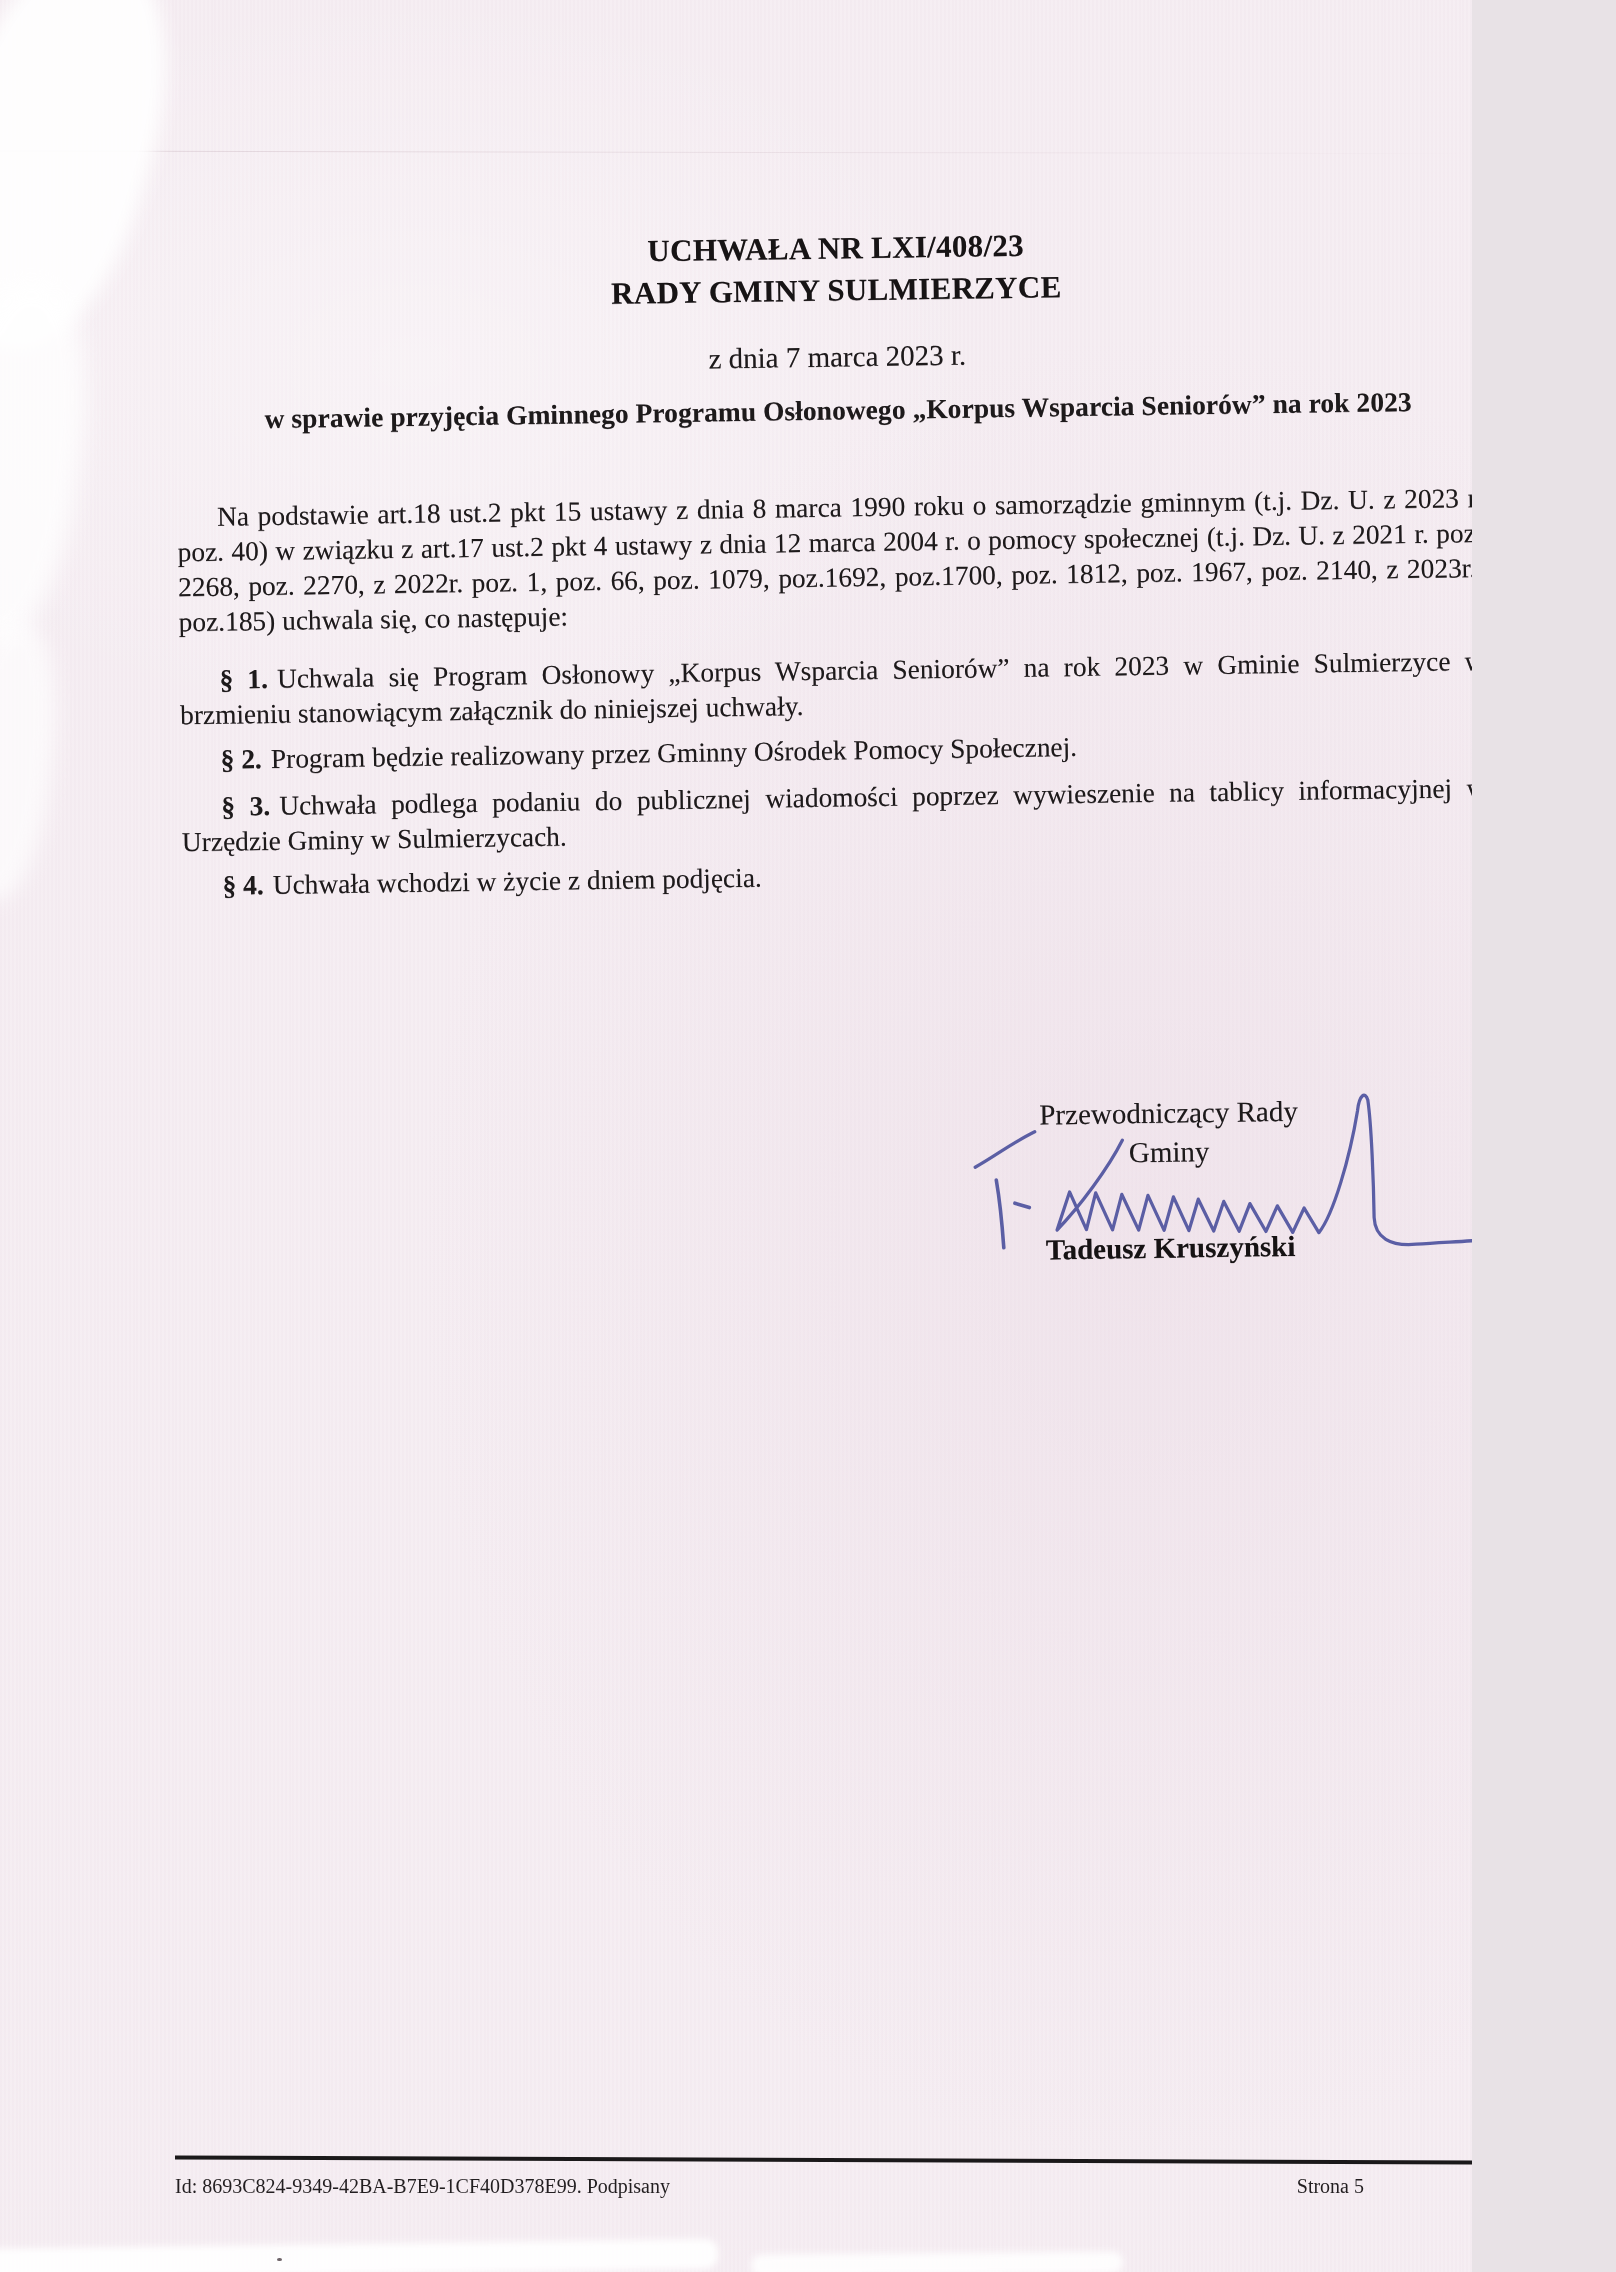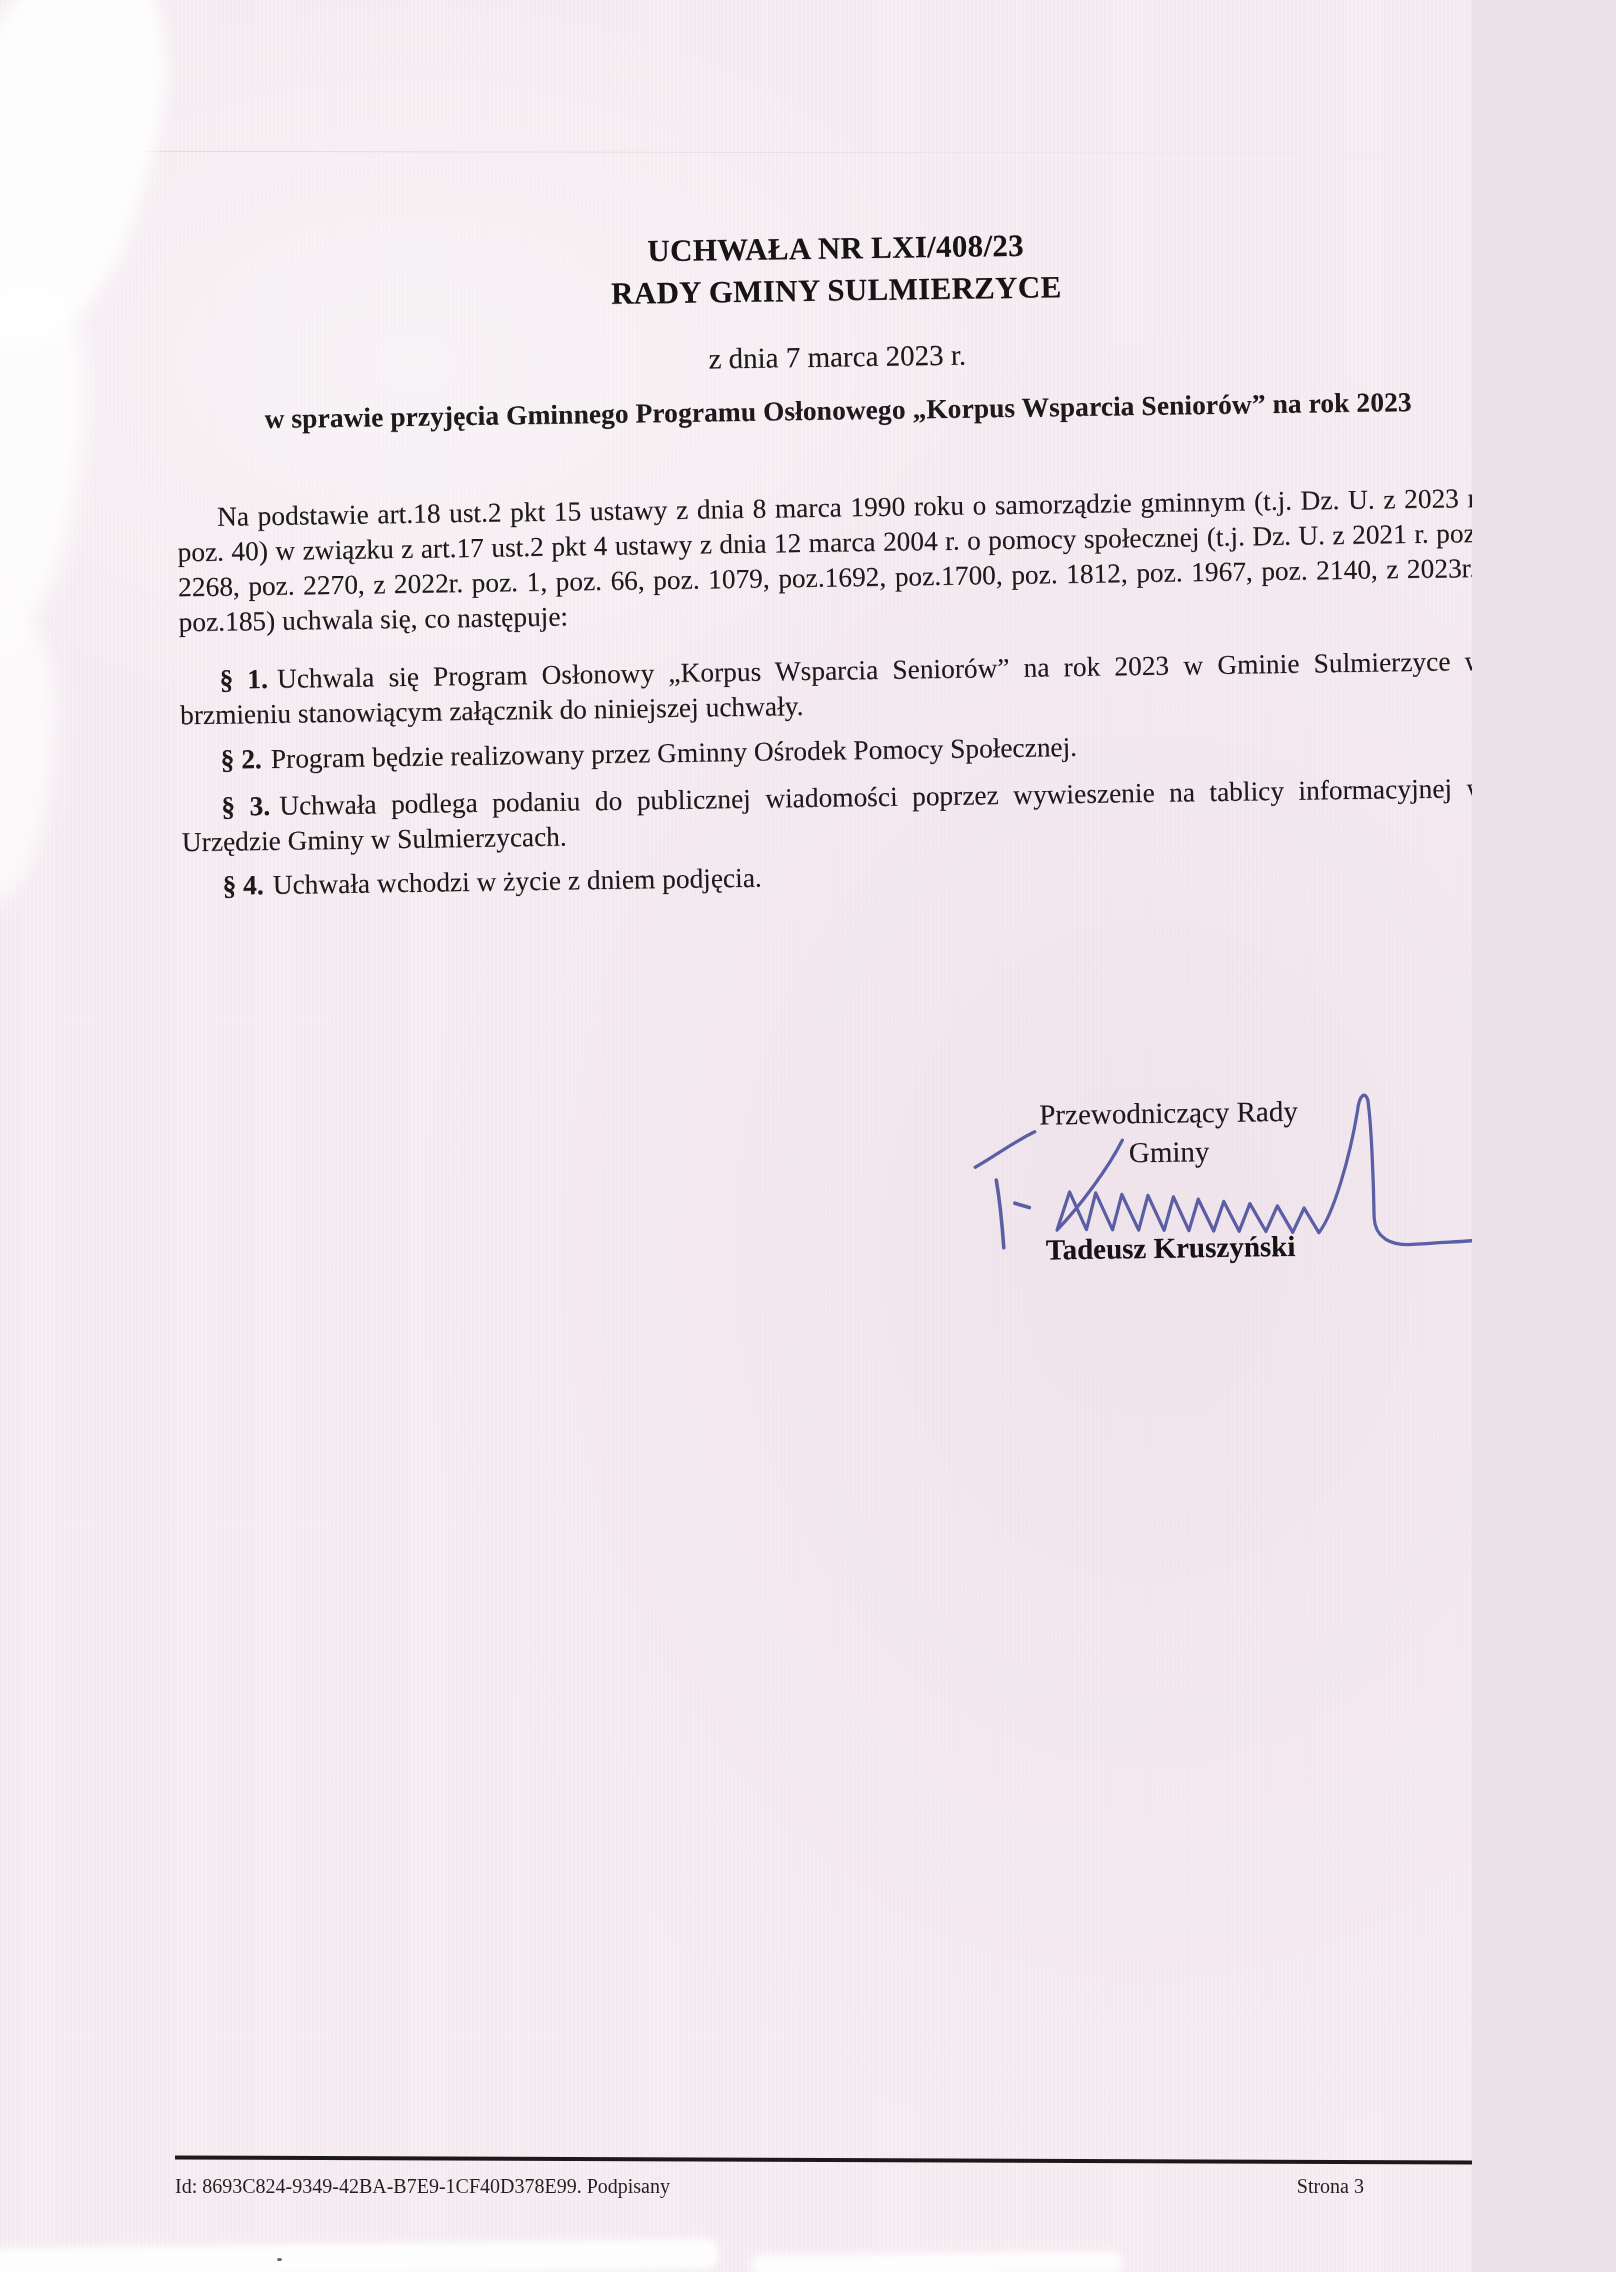--- a/index.html
+++ b/index.html
@@ -100,21 +100,21 @@
                  C 619,233 642,247 682,244
                  C 737,240 796,242 832,231
                  C 840,227 837,221 829,219" stroke="#50549f"></path>
       </g>
     </svg>
 
   </div>
 
   <div class="footer-rule"></div>
   <div class="footer-text footer-left">Id: 8693C824-9349-42BA-B7E9-1CF40D378E99. Podpisany</div>
-  <div class="footer-text footer-right">Strona 3</div>
+  <div class="footer-text footer-right">Strona 5</div>
 
   <div class="art blob1"></div>
   <div class="art blob2"></div>
   <div class="art blob3"></div>
   <div class="art strip1"></div>
   <div class="art strip2"></div>
   <div class="art sliver1"></div>
   <div class="art sliver2"></div>
   <div class="speck"></div>
 

